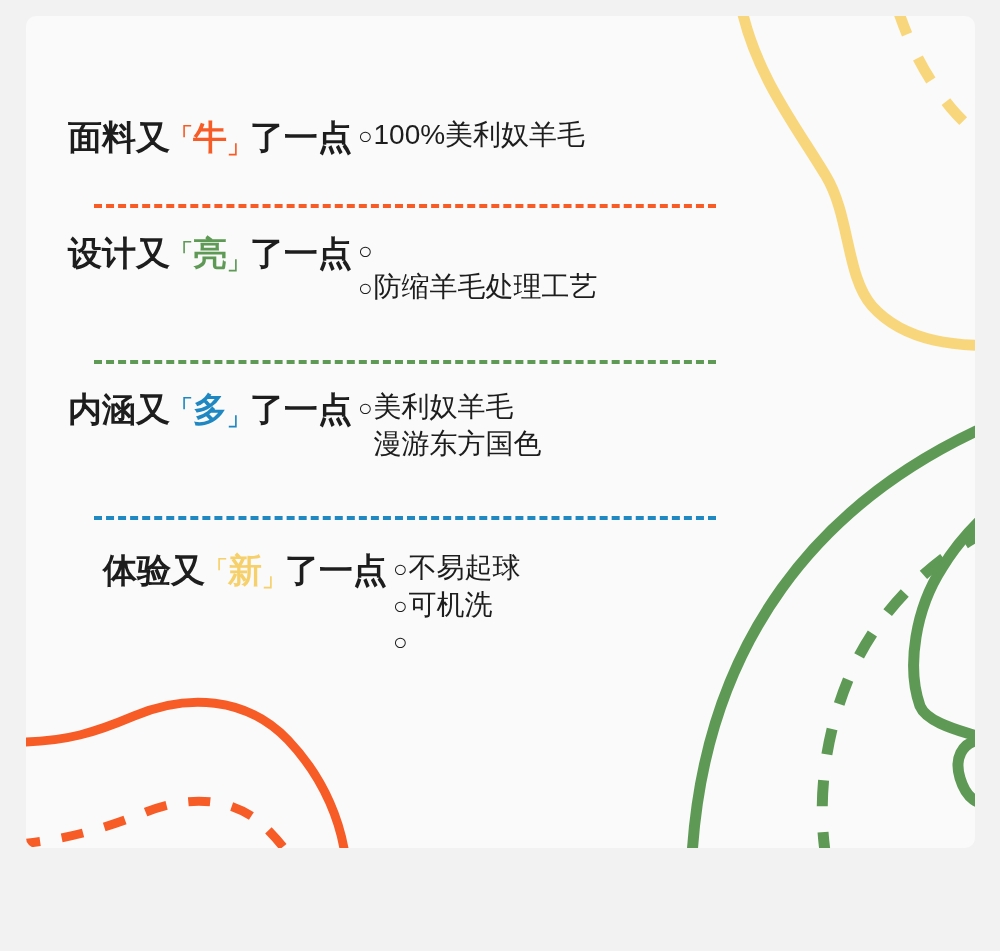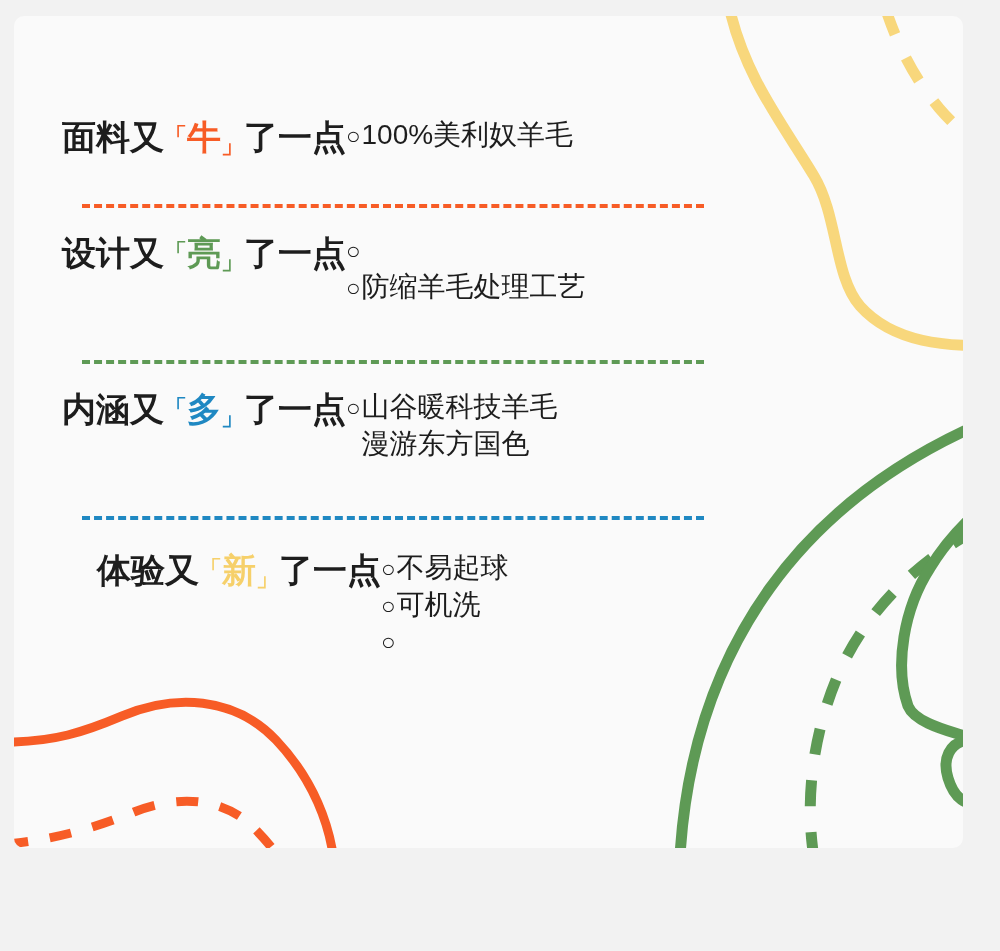--- a/index.html
+++ b/index.html
@@ -12,28 +12,27 @@
   }
 
   body {
     background: #f2f2f2;
     font-family: "Liberation Sans", "DejaVu Sans", sans-serif;
   }
 
   
   #card {
     position: absolute;
-    left: 14px;
+    left: 26px;
     top: 16px;
     width: 949px;
     height: 832px;
     background: #fafafa;
     border-radius: 10px;
     overflow: hidden;
-    text-align: right;
   }
 
   #deco-svg {
     position: absolute;
     left: 0;
     top: 0;
     width: 949px;
     height: 832px;
     pointer-events: none;
   }
@@ -177,21 +176,21 @@
       </div>
     </div>
     <div class="divider" style="top:344px;border-top-color:#5E9A55;"></div>
 
     <div class="feature-row" style="top:370px;">
       <div class="row-body">
         <div class="row-title"><span>内涵又</span><span class="brk" style="color:#1F88C2">「</span><span class="kw" style="color:#1F88C2">多</span><span class="brk brk-close" style="color:#1F88C2">」</span><span>了一点</span></div>
         <div class="row-points">
           <div class="point-line">
             <span class="bullet">○</span>
-            <span class="point-text">山谷暖科技羊毛</span>
+            <span class="point-text">美利奴羊毛</span>
           </div>
           <div class="point-line">
             <span class="bullet blank">○</span>
             <span class="point-text">漫游东方国色</span>
           </div>
         </div>
       </div>
     </div>
     <div class="divider" style="top:500px;border-top-color:#1F88C2;"></div>
 

